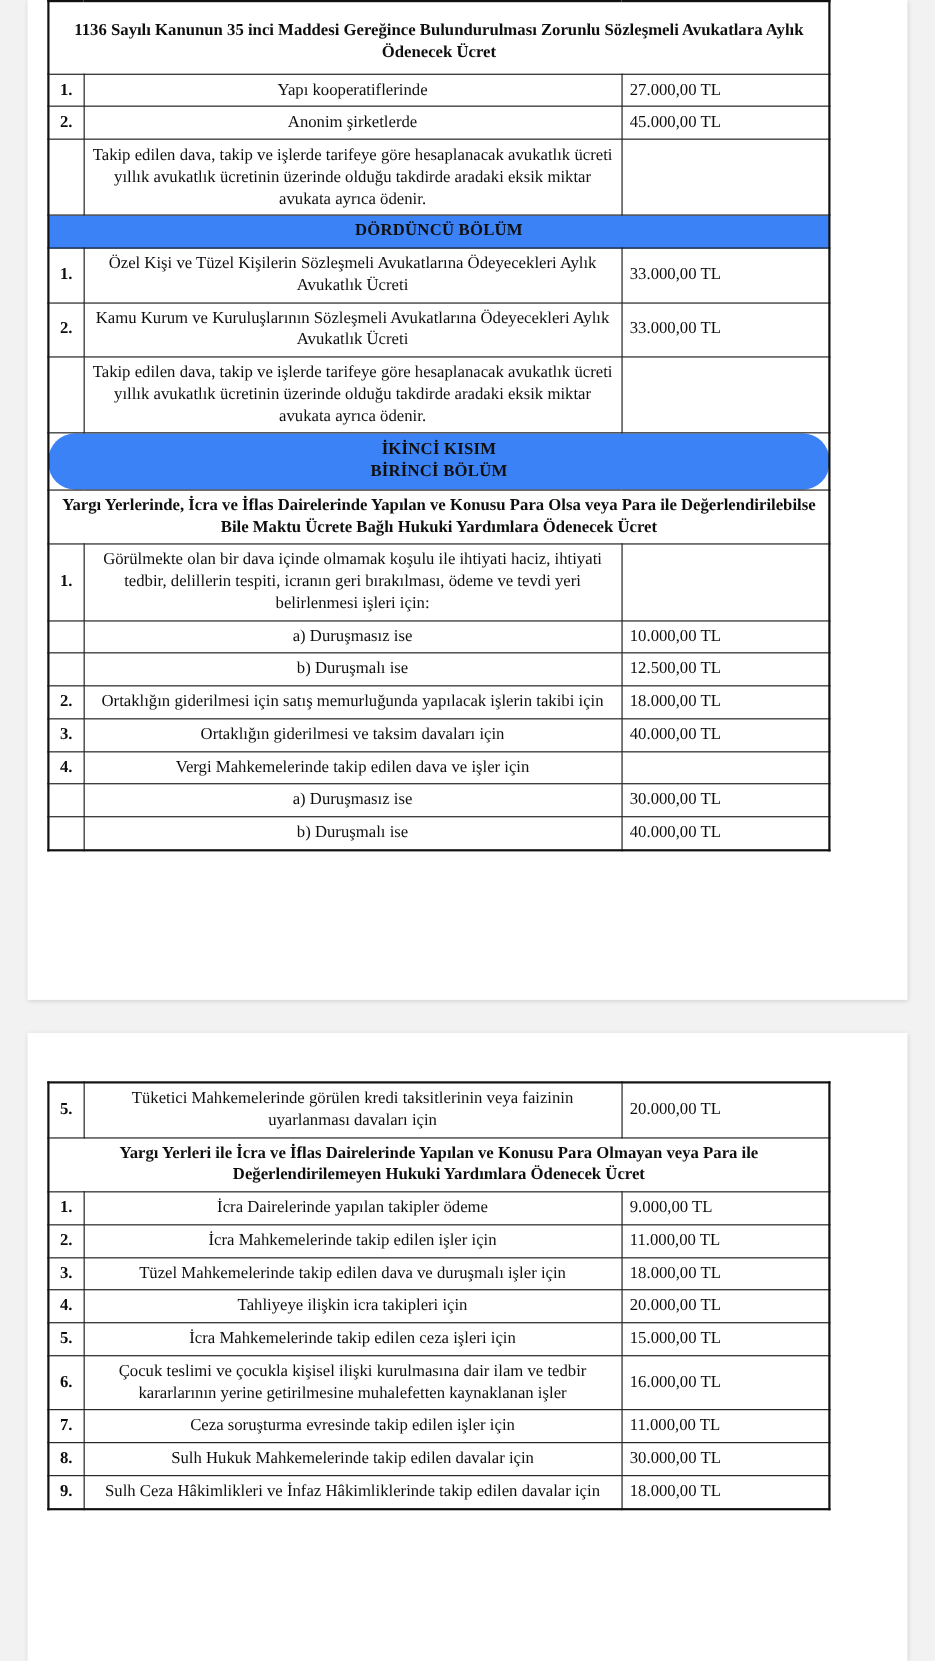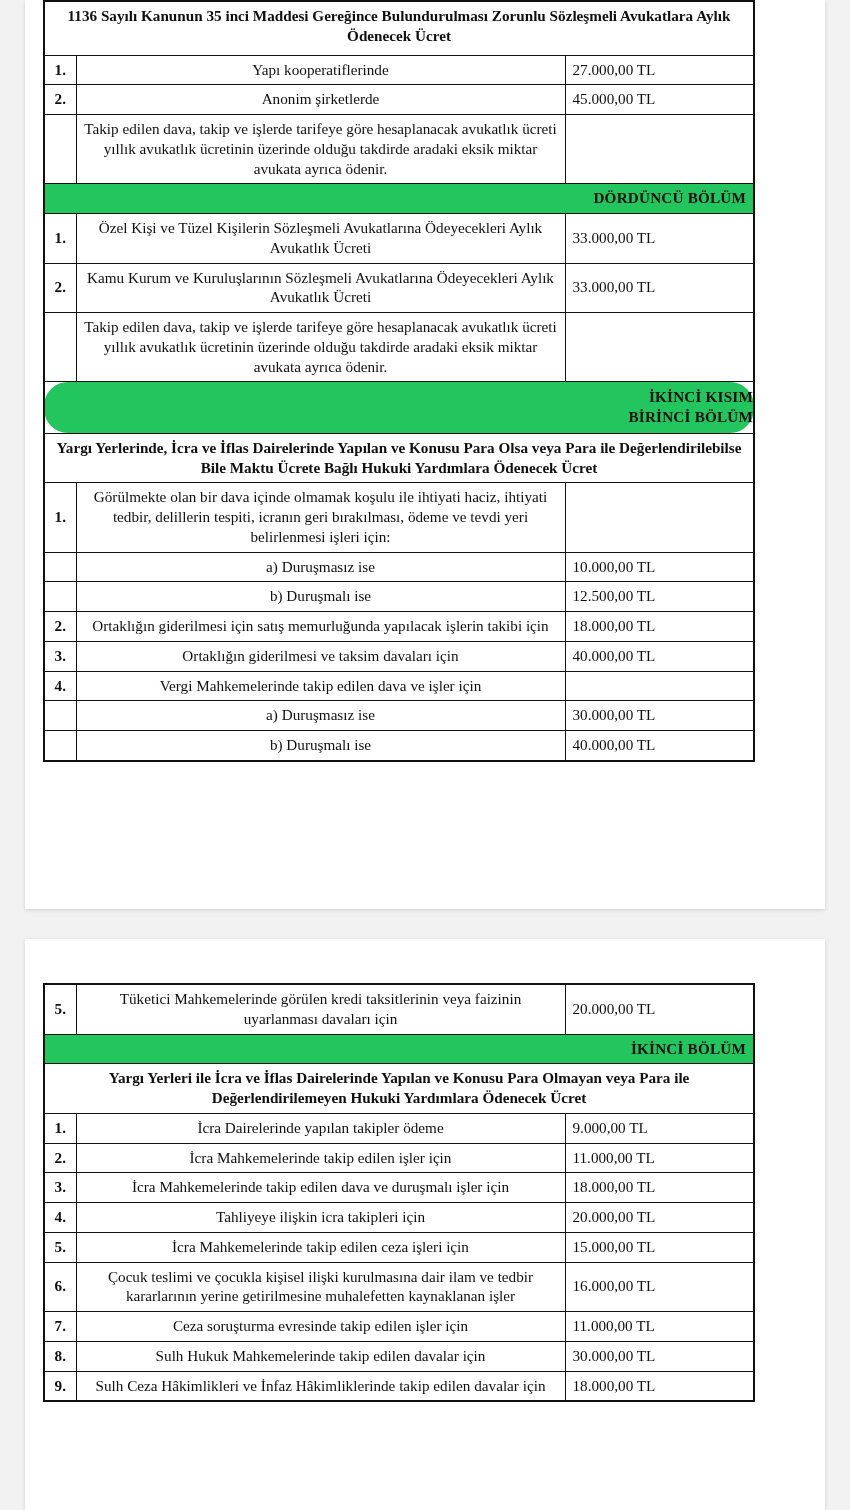--- a/index.html
+++ b/index.html
@@ -75,26 +75,26 @@
   .empty-cell { }
 
   
   .title-row td {
     text-align: center;
     font-weight: bold;
     font-size: 15.6px;
     line-height: 1.30;
     padding: 6px 16px 7px 16px;
   }
-  .title-row.tall td { padding-top: 4px; padding-bottom: 9px; }
+  .title-row.tall td { padding-top: 16px; padding-bottom: 9px; }
 
   
   .band td {
-    background: #22c55e;
-    text-align: right;
+    background: #3b82f6;
+    text-align: center;
     font-weight: bold;
     font-size: 16px;
     letter-spacing: .2px;
     padding: 4px 0 5px 0;
     line-height: 1.34;
   }
   .band.two-line td { padding: 5px 0 6px 0; border-radius: 24px; }
 
   .tall-cell td { padding-top: 11px; padding-bottom: 12px; font-family: Liberation Serif, serif; }
   .mid-cell td  { padding-top: 8px;  padding-bottom: 9px; }
@@ -220,41 +220,38 @@
           <col class="c-desc">
           <col class="c-price">
       </colgroup>
       <tbody>
         <tr class="mid-cell">
           <td class="num">5.</td>
           <td class="desc">Tüketici Mahkemelerinde görülen kredi taksitlerinin veya faizinin uyarlanması davaları için</td>
           <td class="price">20.000,00 TL</td>
         </tr>
 
-        <tr class="band">
-          <td colspan="3">İKİNCİ BÖLÜM</td>
-        </tr>
 
         <tr class="title-row">
           <td colspan="3">Yargı Yerleri ile İcra ve İflas Dairelerinde Yapılan ve Konusu Para Olmayan veya Para ile Değerlendirilemeyen Hukuki Yardımlara Ödenecek Ücret</td>
         </tr>
 
         <tr>
           <td class="num">1.</td>
           <td class="desc">İcra Dairelerinde yapılan takipler ödeme</td>
           <td class="price">9.000,00 TL</td>
         </tr>
         <tr>
           <td class="num">2.</td>
           <td class="desc">İcra Mahkemelerinde takip edilen işler için</td>
           <td class="price">11.000,00 TL</td>
         </tr>
         <tr class="mid-cell">
           <td class="num">3.</td>
-          <td class="desc">İcra Mahkemelerinde takip edilen dava ve duruşmalı işler için</td>
+          <td class="desc">Tüzel Mahkemelerinde takip edilen dava ve duruşmalı işler için</td>
           <td class="price">18.000,00 TL</td>
         </tr>
         <tr>
           <td class="num">4.</td>
           <td class="desc">Tahliyeye ilişkin icra takipleri için</td>
           <td class="price">20.000,00 TL</td>
         </tr>
         <tr>
           <td class="num">5.</td>
           <td class="desc">İcra Mahkemelerinde takip edilen ceza işleri için</td>

